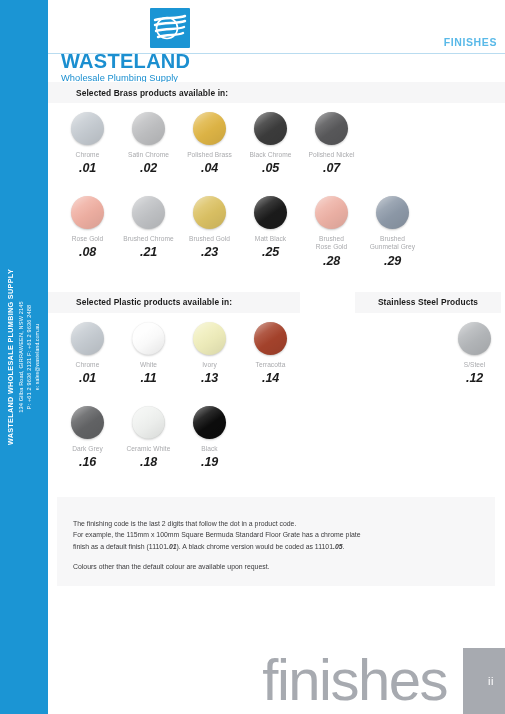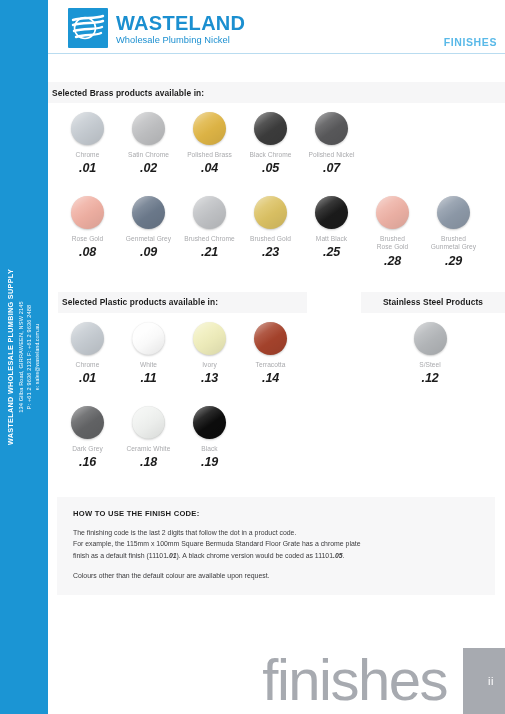--- a/index.html
+++ b/index.html
@@ -32,22 +32,22 @@
   .vt-addr{font-size:5.6px;display:block;letter-spacing:.15px;}
   .vt-phone{font-size:5.6px;display:block;letter-spacing:.15px;}
   .vt-email{font-size:5.1px;display:block;letter-spacing:.1px;}
 
   
   .header{
     position:absolute;left:48px;top:0;width:457px;height:58px;
     background:#ffffff;
   }
   .logo-block{
-    position:absolute;left:20px;top:8px;
-    display:flex;align-items:center;
+    position:absolute;left:5px;top:8px;
+    display:flex;align-items:flex-end;flex-direction:column;
   }
   .logo-mark{
     width:40px;height:40px;background:#1b95d4;
     position:relative;overflow:hidden;border-radius:1px;
   }
   .logo-word{
     margin-left:8px;padding-top:3px;
   }
   .logo-name{
     font-size:20px;font-weight:bold;color:#1b8fd0;
@@ -65,27 +65,27 @@
     position:absolute;left:48px;top:52.5px;width:457px;height:1.6px;
     background:#b9dcf0;
   }
 
   
   .content{position:absolute;left:48px;top:58px;width:457px;}
 
   .section-bar{
     background:#f6f6f7;
     height:21px;display:flex;align-items:center;
-    padding-left:4px;box-sizing:border-box;
+    padding-left:28px;box-sizing:border-box;
   }
   .section-bar-label{
     font-size:8.4px;font-weight:bold;color:#1c1c1c;letter-spacing:.1px;
   }
 
-  .bar-row{display:flex;margin-left:10px;}
+  .bar-row{display:flex;}
   .bar-left{width:252px;}
   .bar-gap{width:55px;}
   .bar-right{width:146px;justify-content:center;padding-left:0;}
 
   
   .swatch-row{display:flex;padding-left:9px;box-sizing:border-box;}
   .swatch{
     width:61px;
     display:flex;flex-direction:column;align-items:center;
     padding-top:9px;
@@ -168,21 +168,21 @@
         <circle cx="17" cy="20" r="10.5" fill="none" stroke="#ffffff" stroke-width="1.6"></circle>
         <path d="M5 12 C 16 9, 26 11, 35 8" stroke="#ffffff" stroke-width="2.4" fill="none" stroke-linecap="round"></path>
         <path d="M5 17 C 16 14, 26 16, 35 13" stroke="#ffffff" stroke-width="2.4" fill="none" stroke-linecap="round"></path>
         <path d="M6 23 C 17 20, 27 22, 34 19" stroke="#ffffff" stroke-width="2.4" fill="none" stroke-linecap="round"></path>
         <path d="M8 29 C 18 26, 27 28, 33 25" stroke="#ffffff" stroke-width="2.4" fill="none" stroke-linecap="round"></path>
         <path d="M27 9 L 27 31" stroke="#1b95d4" stroke-width="1.2" fill="none" opacity="0"></path>
       </svg>
     </div>
     <div class="logo-word">
       <div class="logo-name">WASTELAND</div>
-      <div class="logo-tag">Wholesale Plumbing Nickel</div>
+      <div class="logo-tag">Wholesale Plumbing Supply</div>
     </div>
   </div>
   <div class="finishes-label">FINISHES</div>
 </div>
 <div class="header-rule"></div>
 
 <div class="content">
 
   <div style="padding:24px 0 0 0;">
     <div class="section-bar">
@@ -213,25 +213,20 @@
           <div class="disc disc-shadow" style="background: rgb(89, 89, 91);"></div>
           <div class="sw-name">Polished Nickel</div>
           <div class="sw-code">.07</div>
         </div>
       </div>
     <div class="swatch-row" style="padding-top:12px;" id="brass-row2">
         <div class="swatch">
           <div class="disc disc-shadow" style="background: rgb(240, 176, 163);"></div>
           <div class="sw-name">Rose Gold</div>
           <div class="sw-code">.08</div>
-        </div>
-        <div class="swatch">
-          <div class="disc disc-shadow" style="background: rgb(108, 122, 140);"></div>
-          <div class="sw-name">Genmetal Grey</div>
-          <div class="sw-code">.09</div>
         </div>
         <div class="swatch">
           <div class="disc disc-shadow" style="background: rgb(193, 195, 198);"></div>
           <div class="sw-name">Brushed Chrome</div>
           <div class="sw-code">.21</div>
         </div>
         <div class="swatch">
           <div class="disc disc-shadow" style="background: rgb(220, 194, 100);"></div>
           <div class="sw-name">Brushed Gold</div>
           <div class="sw-code">.23</div>
@@ -280,21 +275,21 @@
             <div class="disc disc-shadow" style="background: rgb(240, 238, 188);"></div>
             <div class="sw-name">Ivory</div>
             <div class="sw-code">.13</div>
           </div>
           <div class="swatch">
             <div class="disc disc-shadow" style="background: rgb(166, 67, 44);"></div>
             <div class="sw-name">Terracotta</div>
             <div class="sw-code">.14</div>
           </div>
         </div>
-      <div class="swatch-row" style="width:150px;padding-left:0;justify-content:center;" id="stainless-row">
+      <div class="swatch-row" style="width:150px;padding-left:0;justify-content:flex-end;" id="stainless-row">
           <div class="swatch">
             <div class="disc disc-shadow" style="background: rgb(180, 183, 186);"></div>
             <div class="sw-name">S/Steel</div>
             <div class="sw-code">.12</div>
           </div>
         </div>
     </div>
     <div class="swatch-row" style="padding-top:12px;" id="plastic-row2">
         <div class="swatch">
           <div class="disc disc-shadow" style="background: rgb(99, 100, 102);"></div>
@@ -309,21 +304,20 @@
         <div class="swatch">
           <div class="disc disc-shadow" style="background: rgb(12, 12, 12);"></div>
           <div class="sw-name">Black</div>
           <div class="sw-code">.19</div>
         </div>
       </div>
   </div>
 
   <div style="padding:18px 10px 0 9px;">
     <div class="info-box">
-      <div class="info-title">HOW TO USE THE FINISH CODE:</div>
       <div class="info-p">
         <span>The finishing code is the last 2 digits that follow the dot in a product code.</span><br>
         <span>For example, the 115mm x 100mm Square Bermuda Standard Floor Grate has a chrome plate</span><br>
         <span>finish as a default finish (11101</span><span class="bi">.01</span><span>). A black chrome version would be coded as 11101</span><span class="bi">.05</span><span>.</span>
       </div>
       <div class="info-p2">Colours other than the default colour are available upon request.</div>
     </div>
   </div>
 </div>
 

